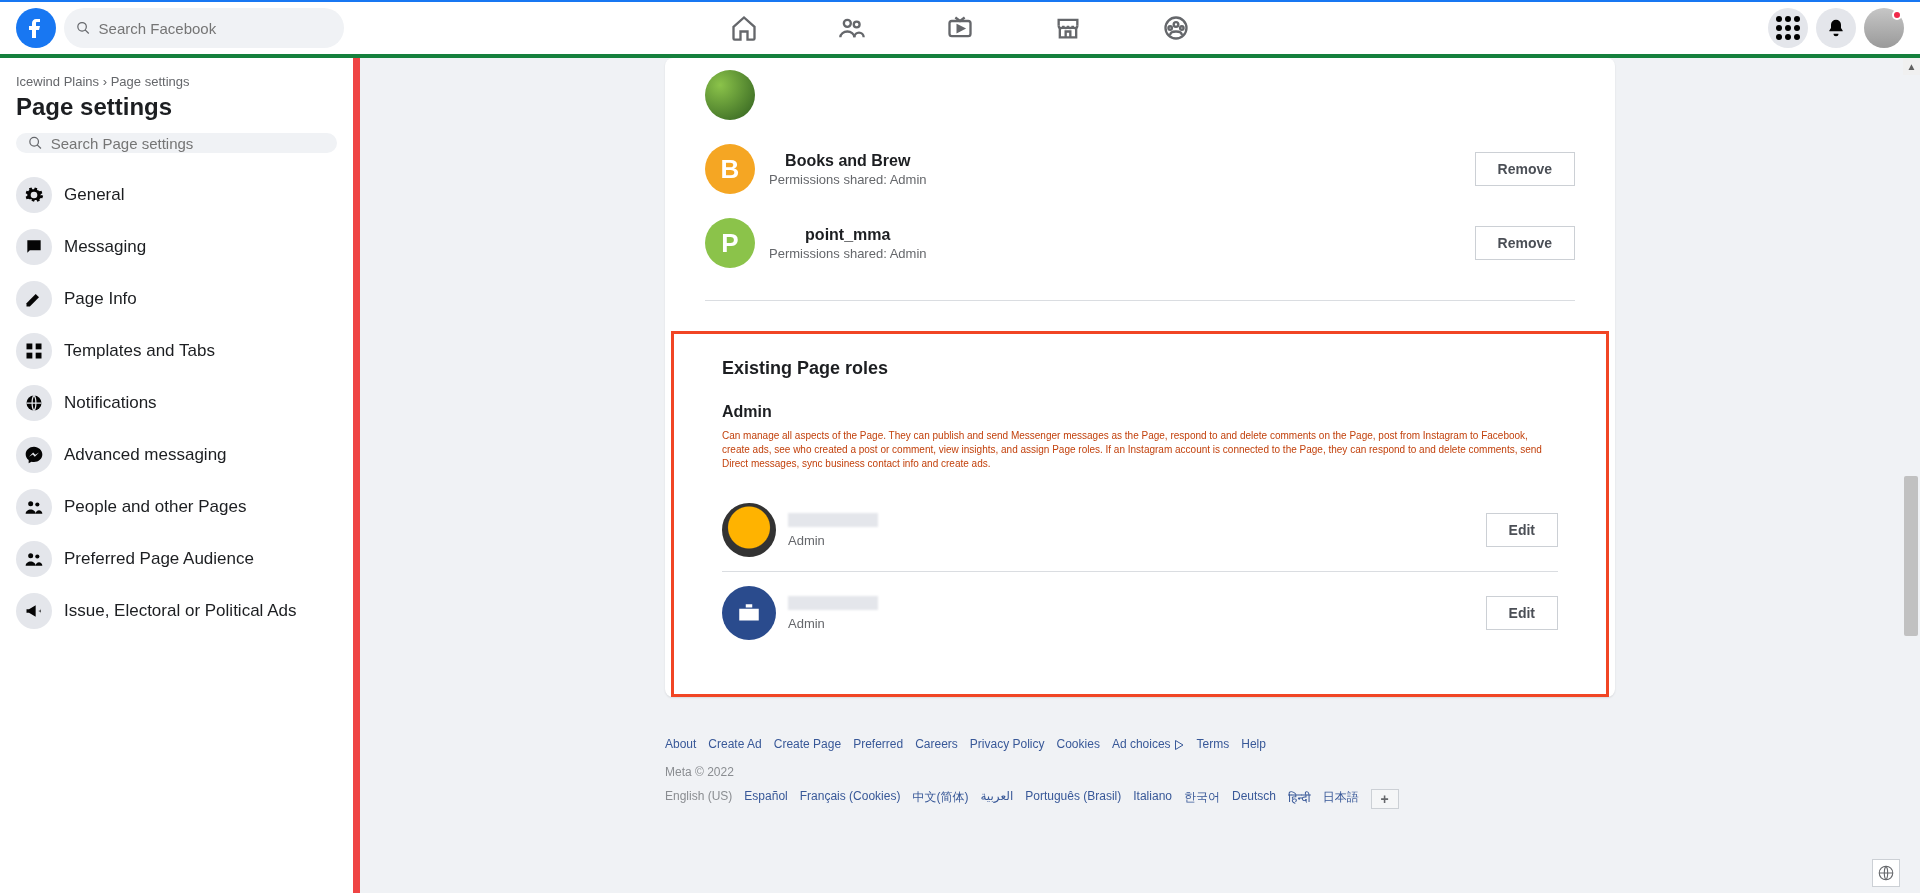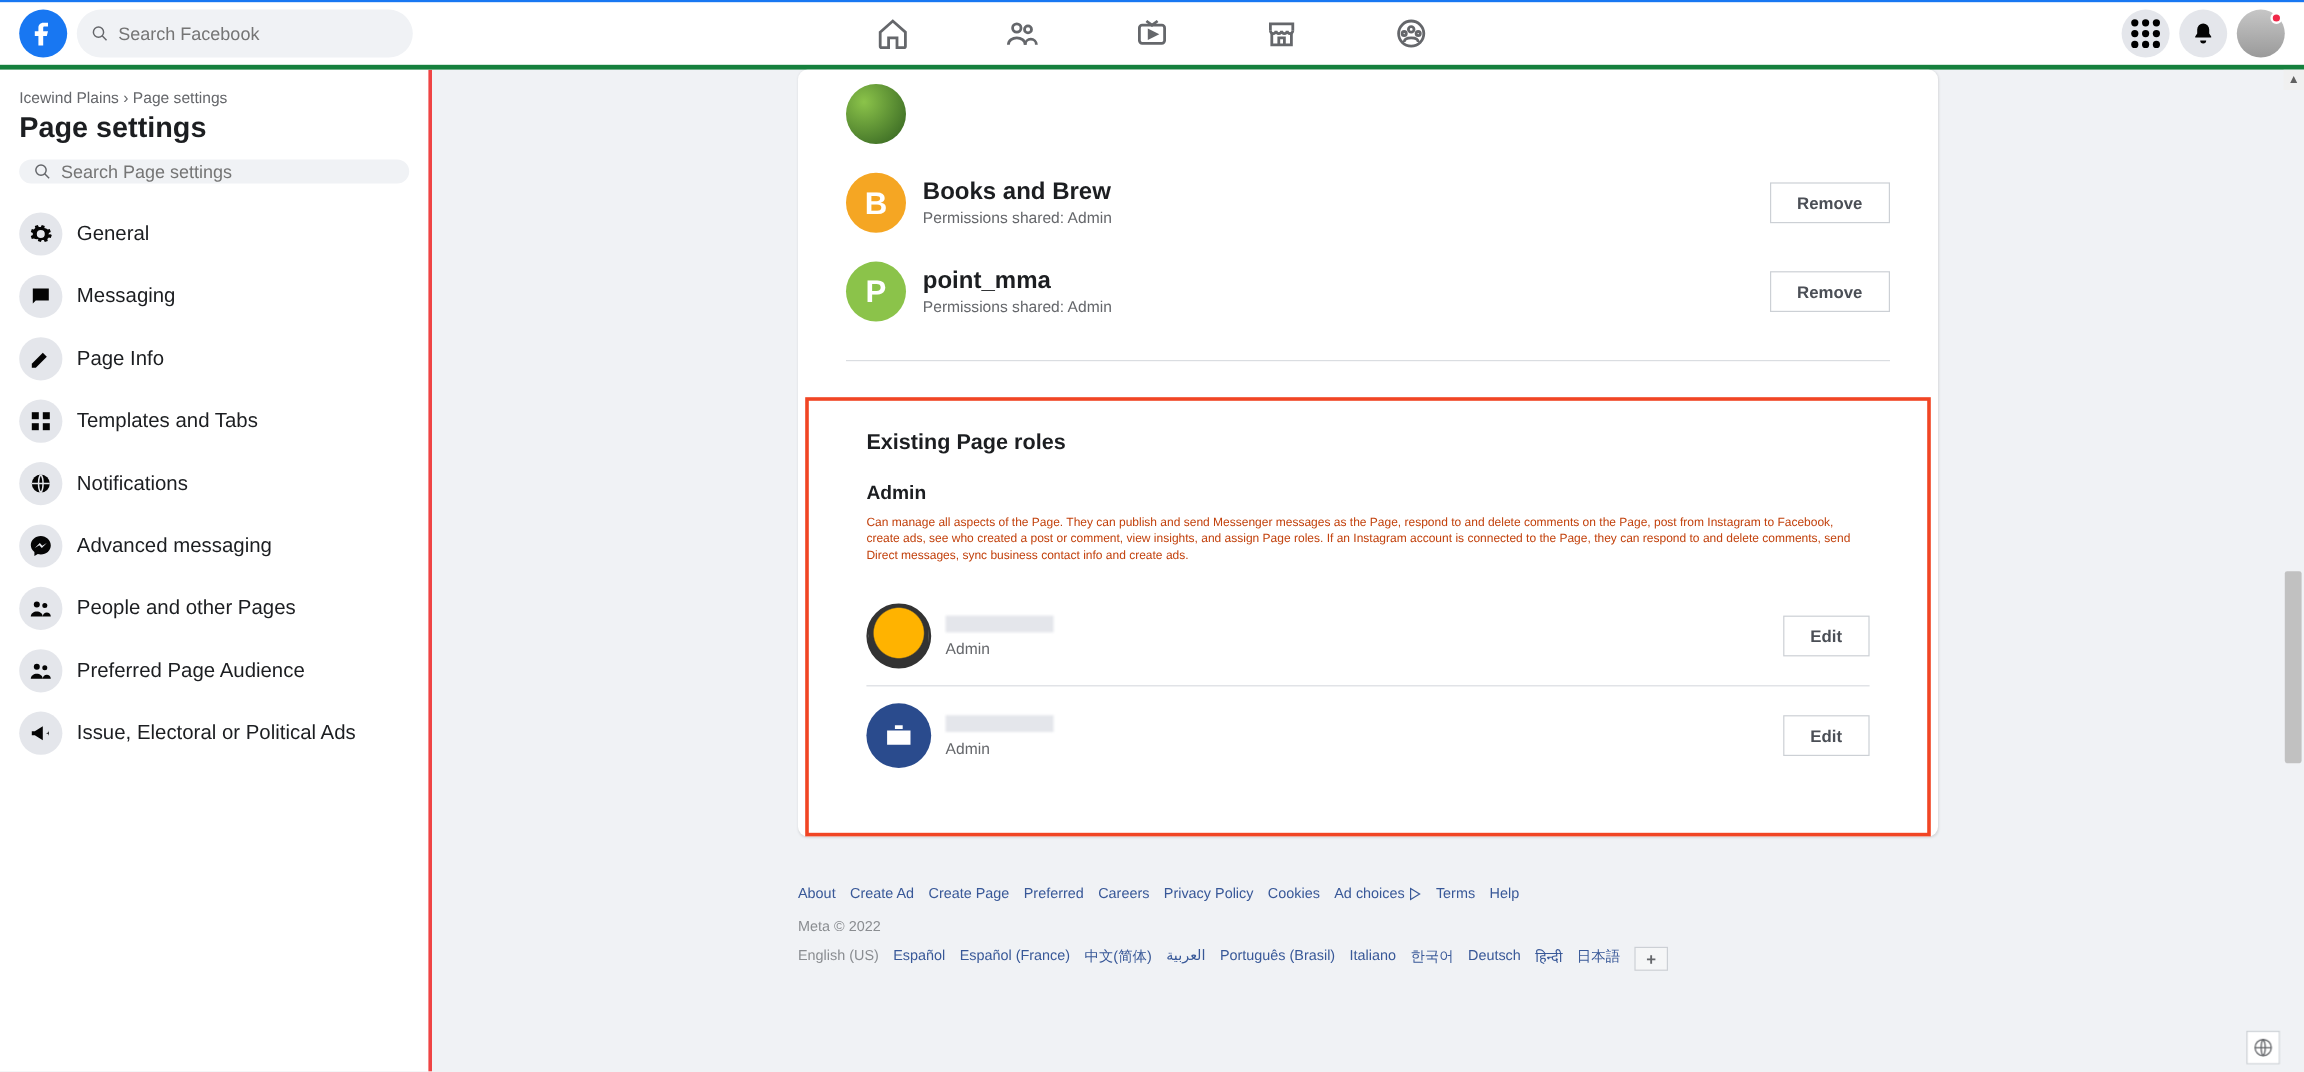--- a/index.html
+++ b/index.html
@@ -59,21 +59,21 @@
   .avatar-grey {
     width:40px; height:40px; border-radius:50%;
     background: linear-gradient(#c6c6c6,#9a9a9a);
     position:relative;
   }
   .red-dot { position:absolute; top:2px; right:2px; width:10px; height:10px; border-radius:50%; background:#f02849; border:2px solid #fff;}
 
   .layout { display:flex; height: calc(100vh - 58px); }
   .sidebar {
     width: 360px; background:#fff; padding: 16px 8px;
-    border-right: 3px solid #ef4444;
+    border-right: 7px solid #ef4444;
     overflow-y:auto;
   }
   .crumb { font-size: 13px; color:#65676b; padding: 0 8px;}
   .crumb a { color:#65676b; text-decoration:none;}
   .page-title { font-size: 24px; font-weight: 700; padding: 4px 8px 12px;}
   .search-settings {
     background:#f0f2f5; border-radius:20px; height:20px;
     display:flex; align-items:center; padding:0 12px; gap:8px;
     color:#65676b; margin:0 8px 16px;
   }
@@ -101,21 +101,21 @@
   .partners { padding: 0 40px 30px;}
   .partner-row {
     display:flex; align-items:center; padding:12px 0;
   }
   .pav { width:50px; height:50px; border-radius:50%; flex-shrink:0;}
   .pav.green-img { background: radial-gradient(circle at 30% 30%, #8bc34a, #2e5d1e);}
   .pav.letter { display:flex; align-items:center; justify-content:center; color:#fff; font-size:26px; font-weight:700;}
   .pav.b { background:#f5a623;}
   .pav.p { background:#8bc34a;}
   .pinfo { margin-left:14px; }
-  .pname { font-weight:600; font-size:20px;}
+  .pname { font-weight:600; font-size:16px;text-align:center;}
   .pperm { color:#65676b; font-size:13px; margin-top:2px;}
   .action-btn {
     margin-left:auto; background:#fff; border:1px solid #ccd0d5;
     padding:8px 22px; font-size:14px; font-weight:600; cursor:pointer;
     color:#4b4f56;
   }
   .divider { height:1px; background:#dadde1; margin-top:20px;}
 
   .roles-block { padding: 24px 48px 40px; border: 3px solid #f14524; margin: 0 6px 6px;}
   .roles-title { font-size:18px; font-weight:700; margin-bottom:24px;}
@@ -406,21 +406,21 @@
           <a href="#"><span>Ad choices</span><svg style="display:inline;vertical-align:middle;margin-left:2px" width="12" height="12" viewBox="0 0 24 24" fill="none" stroke="#385898" stroke-width="2">
                 <path d="M5 3l15 9-15 9V3z"></path>
               </svg></a>
           <a href="#">Terms</a>
           <a href="#">Help</a>
         </div>
         <div class="meta">Meta © 2022</div>
         <div class="langs">
           <span class="eng">English (US)</span>
           <a href="#">Español</a>
-          <a href="#">Español (France)</a>
+          <a href="#">Français (Cookies)</a>
           <a href="#">中文(简体)</a>
           <a href="#">العربية</a>
           <a href="#">Português (Brasil)</a>
           <a href="#">Italiano</a>
           <a href="#">한국어</a>
           <a href="#">Deutsch</a>
           <a href="#">हिन्दी</a>
           <a href="#">日本語</a>
           <div class="lang-add">+</div>
         </div>

